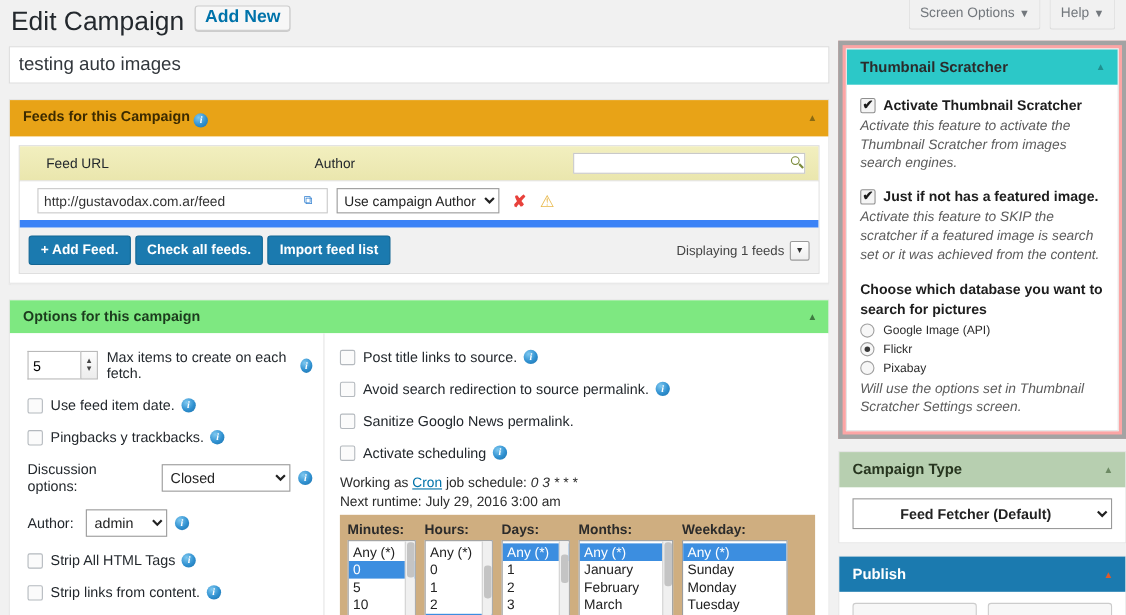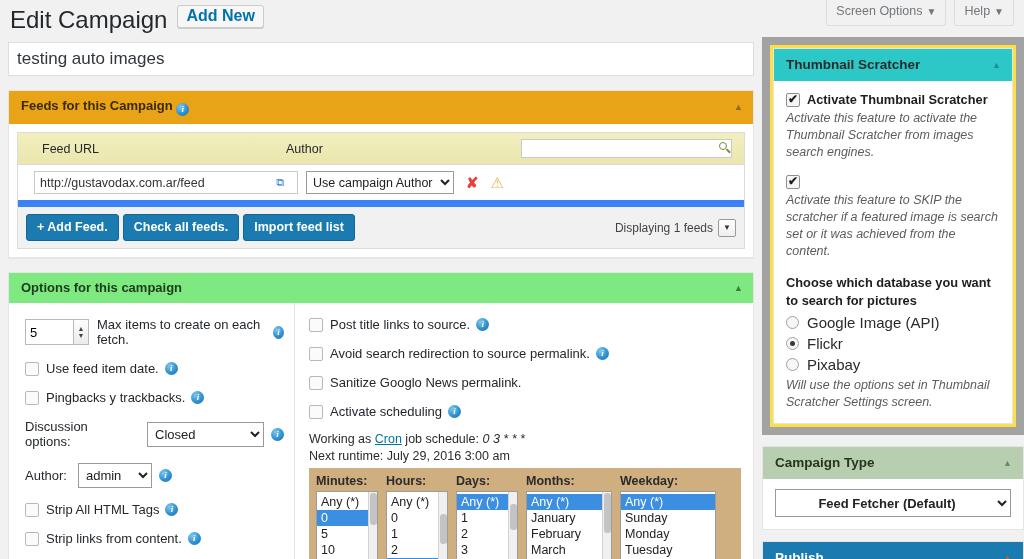--- a/index.html
+++ b/index.html
@@ -177,21 +177,21 @@
   .lbox.w-mon { width: 86px; }
   .lbox.w-wd  { width: 96px; }
   .lbox ul { list-style: none; margin: 0; padding: 2px 0 0 0; }
   .lbox li { font-size: 12.5px; line-height: 16px; padding: 0 4px; color: #222; white-space: nowrap; }
   .lbox li.sel-item { background: #3c8ee0; color: #fff; }
   .sbar { position: absolute; right: 0; top: 0; width: 9px; height: 100%; background: #f0f0f0; border-left: 1px solid #d3d3d3; }
   .sbar i { position: absolute; left: 1px; width: 7px; background: #c4c4c4; border-radius: 3px; display: block; }
 
   
   .right { position: absolute; right: 0; top: 37px; width: 262px; }
-  .redbox { border: 8px solid #a3a3a3; padding: 3px; background: #fde047; }
+  .redbox { border: 4px solid #a3a3a3; padding: 3px; background: #fca5a5; }
   .side-box { background: #fff; border: 1px solid #e5e5e5; }
   .side-head {
     display: flex; align-items: center; justify-content: space-between;
     padding: 8px 11px 9px 12px; font-size: 13.5px; font-weight: bold;
   }
   .side-head .toggle { font-size: 9px; }
   .head-teal { background: #2cc8c8; color: #2b2b2b; }
   .head-teal .toggle { color: #1f8f8f; }
   .head-sage { background: #b7cfb0; color: #27351f; }
   .head-sage .toggle { color: #6d8a64; }
@@ -204,21 +204,21 @@
     background: #f5f5f5; display: inline-block; margin-right: 7px; flex: none;
     position: relative;
   }
   .cb-dark.checked::after {
     content: "✔"; position: absolute; left: 1px; top: -2px;
     font-size: 12px; color: #1d1d1d; line-height: 14px;
   }
   .ts-row { display: flex; align-items: center; font-size: 12.8px; font-weight: bold; color: #1d1d1d; }
   .ts-desc { font-size: 12.5px; font-style: italic; color: #5c5c5c; line-height: 17px; margin: 3px 0 14px 0; }
   .ts-q { font-size: 12.8px; font-weight: bold; color: #1d1d1d; line-height: 18px; margin-bottom: 4px; }
-  .radio-row { display: flex; align-items: center; font-size: 15px; color: #2b2b2b; margin-bottom: 4px; }
+  .radio-row { display: flex; align-items: center; font-size: 11px; color: #2b2b2b; margin-bottom: 4px; }
   .rb {
     width: 13px; height: 13px; border-radius: 50%; border: 1px solid #a0a0a0;
     background: #f7f7f7; margin-right: 8px; display: inline-block; position: relative; flex: none;
   }
   .rb.checked::after {
     content: ""; position: absolute; left: 3px; top: 3px;
     width: 5px; height: 5px; border-radius: 50%; background: #3a3a3a;
   }
   .ct-body { padding: 10px 12px 12px; }
   .ct-select {
@@ -498,20 +498,21 @@
         <div class="side-body">
 
           <div class="ts-row">
             <span class="cb-dark checked"></span>
             <span>Activate Thumbnail Scratcher</span>
           </div>
           <div class="ts-desc">Activate this feature to activate the Thumbnail Scratcher from images search engines.</div>
 
           <div class="ts-row">
             <span class="cb-dark checked"></span>
+            <span>Just if not has a featured image.</span>
           </div>
           <div class="ts-desc">Activate this feature to SKIP the scratcher if a featured image is search set or it was achieved from the content.</div>
 
           <div class="ts-q">Choose which database you want to search for pictures</div>
 
           <div class="radio-row">
             <span class="rb"></span>
             <span>Google Image (API)</span>
           </div>
           <div class="radio-row">

